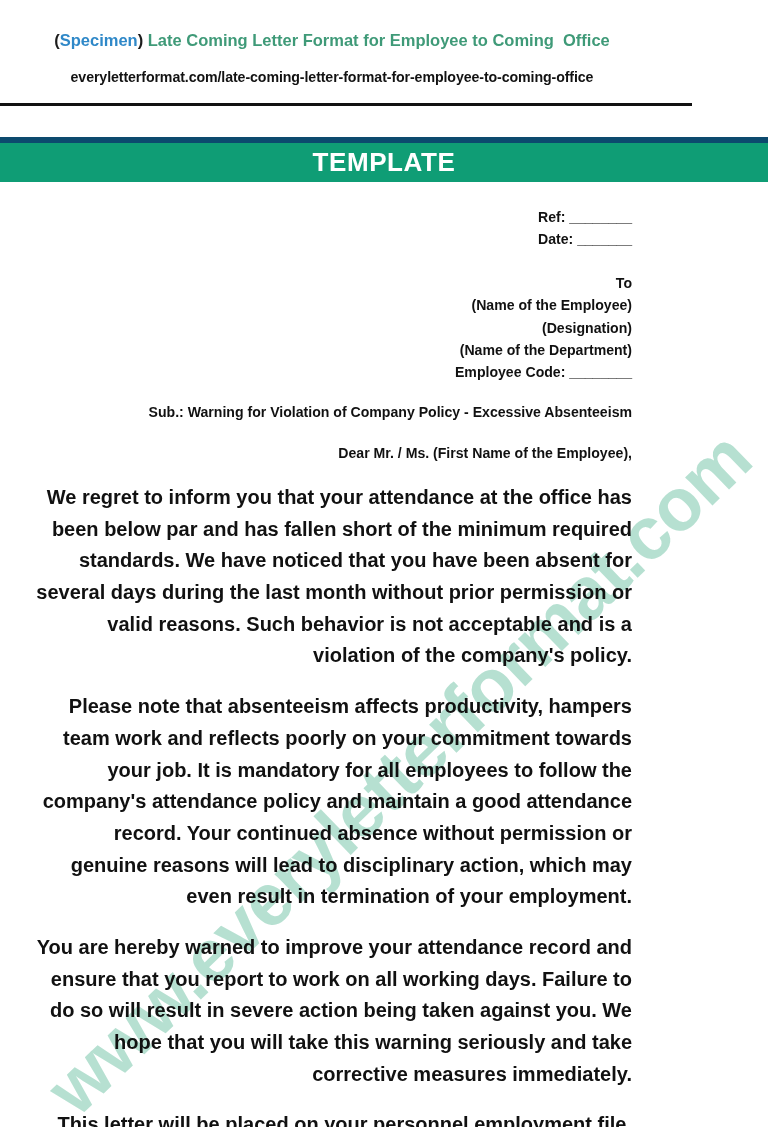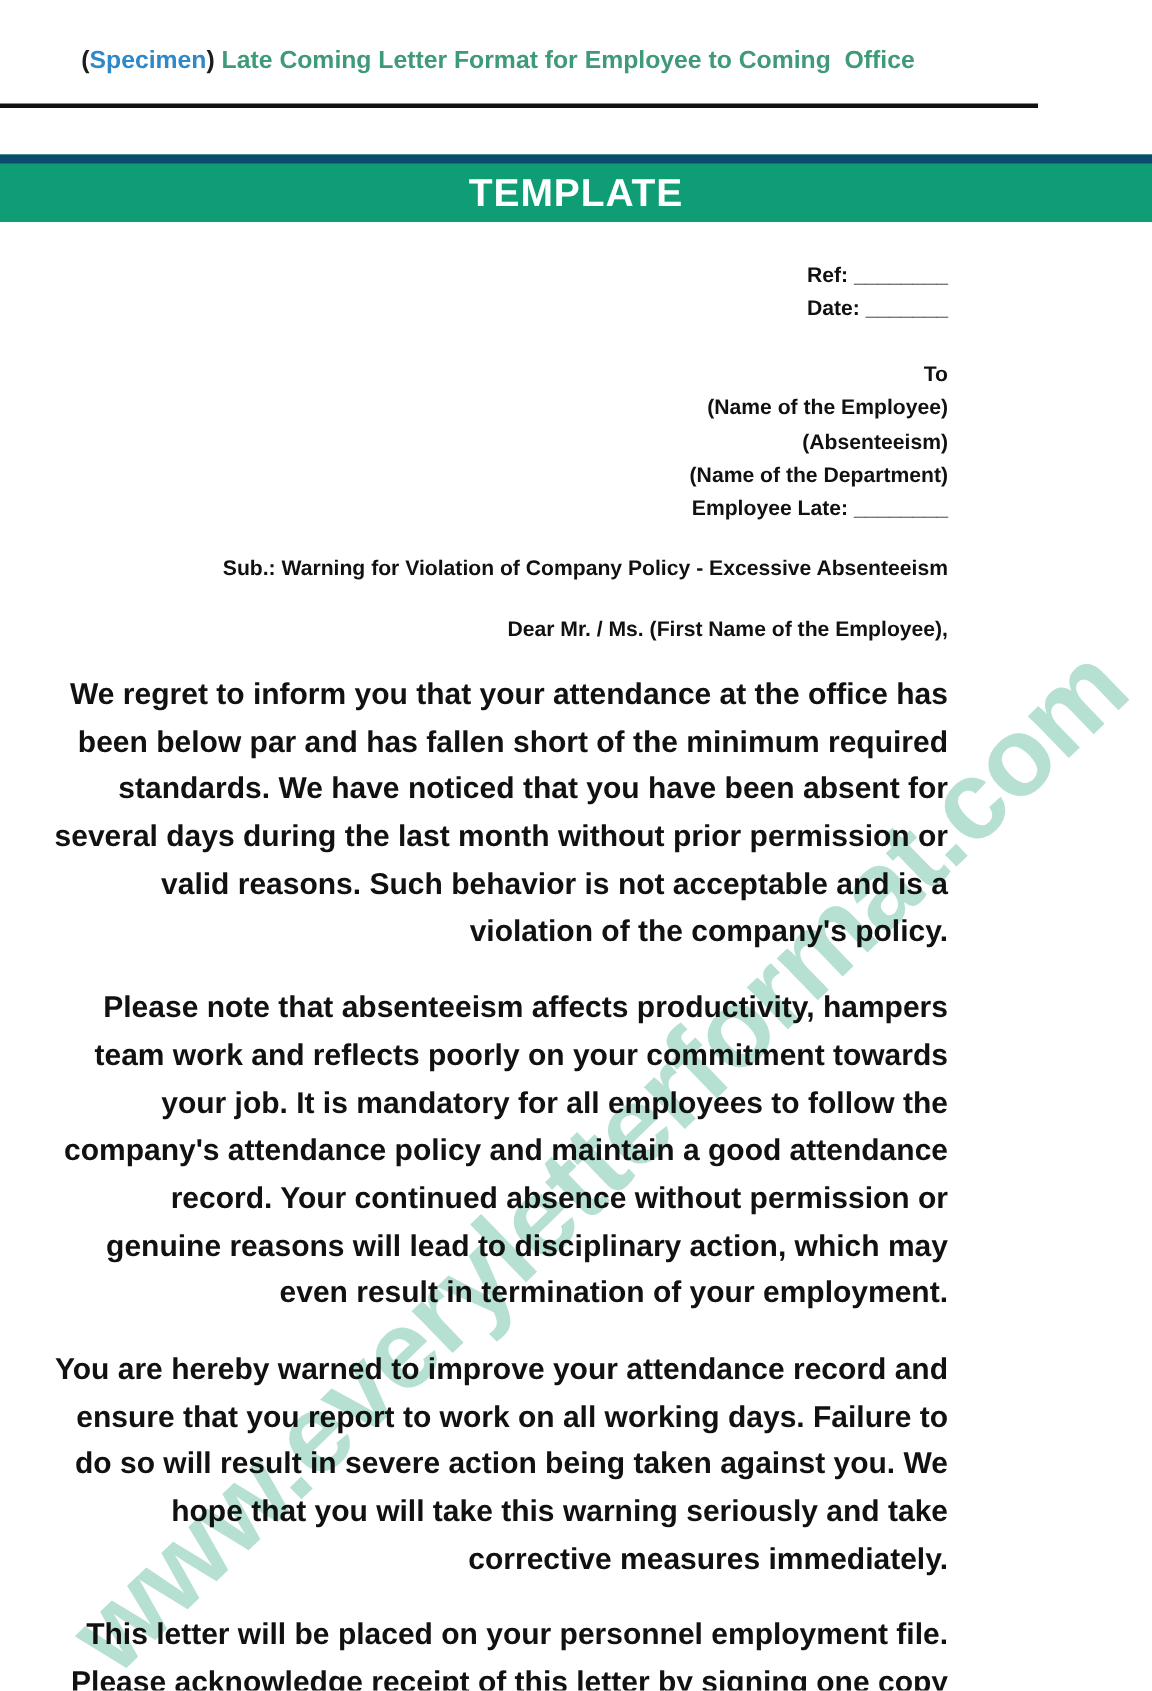--- a/index.html
+++ b/index.html
@@ -140,40 +140,41 @@
 
 <div id="watermark-layer">
   <div id="watermark-text">www.everyletterformat.com</div>
 </div>
 
 <div id="page">
 
   <div id="header-block">
     <h1 id="doc-title"><span class="paren">(</span><span class="specimen">Specimen</span><span class="paren">)</span><span class="title-main"> Late Coming Letter Format for Employee to Coming  Office</span></h1>
 
+    <p id="doc-url">everyletterformat.com/late-coming-letter-format-for-employee-to-coming-office</p>
 
     <div id="header-rule"></div>
   </div>
 
   <div id="template-banner">
     <span id="template-banner-label">TEMPLATE</span>
   </div>
 
   <div id="letter-body">
 
     <div class="meta-line">Ref: ________</div>
     <div class="meta-line">Date: _______</div>
 
     <div class="block-gap-lg"></div>
 
     <div class="addr-line">To</div>
     <div class="addr-line">(Name of the Employee)</div>
-    <div class="addr-line">(Absenteeism)</div>
+    <div class="addr-line">(Designation)</div>
     <div class="addr-line">(Name of the Department)</div>
-    <div class="addr-line">Employee Late: ________</div>
+    <div class="addr-line">Employee Code: ________</div>
 
     <div class="block-gap-md"></div>
 
     <div class="subject-line">Sub.: Warning for Violation of Company Policy - Excessive Absenteeism</div>
 
     <div class="block-gap-md"></div>
 
     <div class="salutation-line">Dear Mr. / Ms. (First Name of the Employee),</div>
 
     <div class="block-gap-md"></div>

